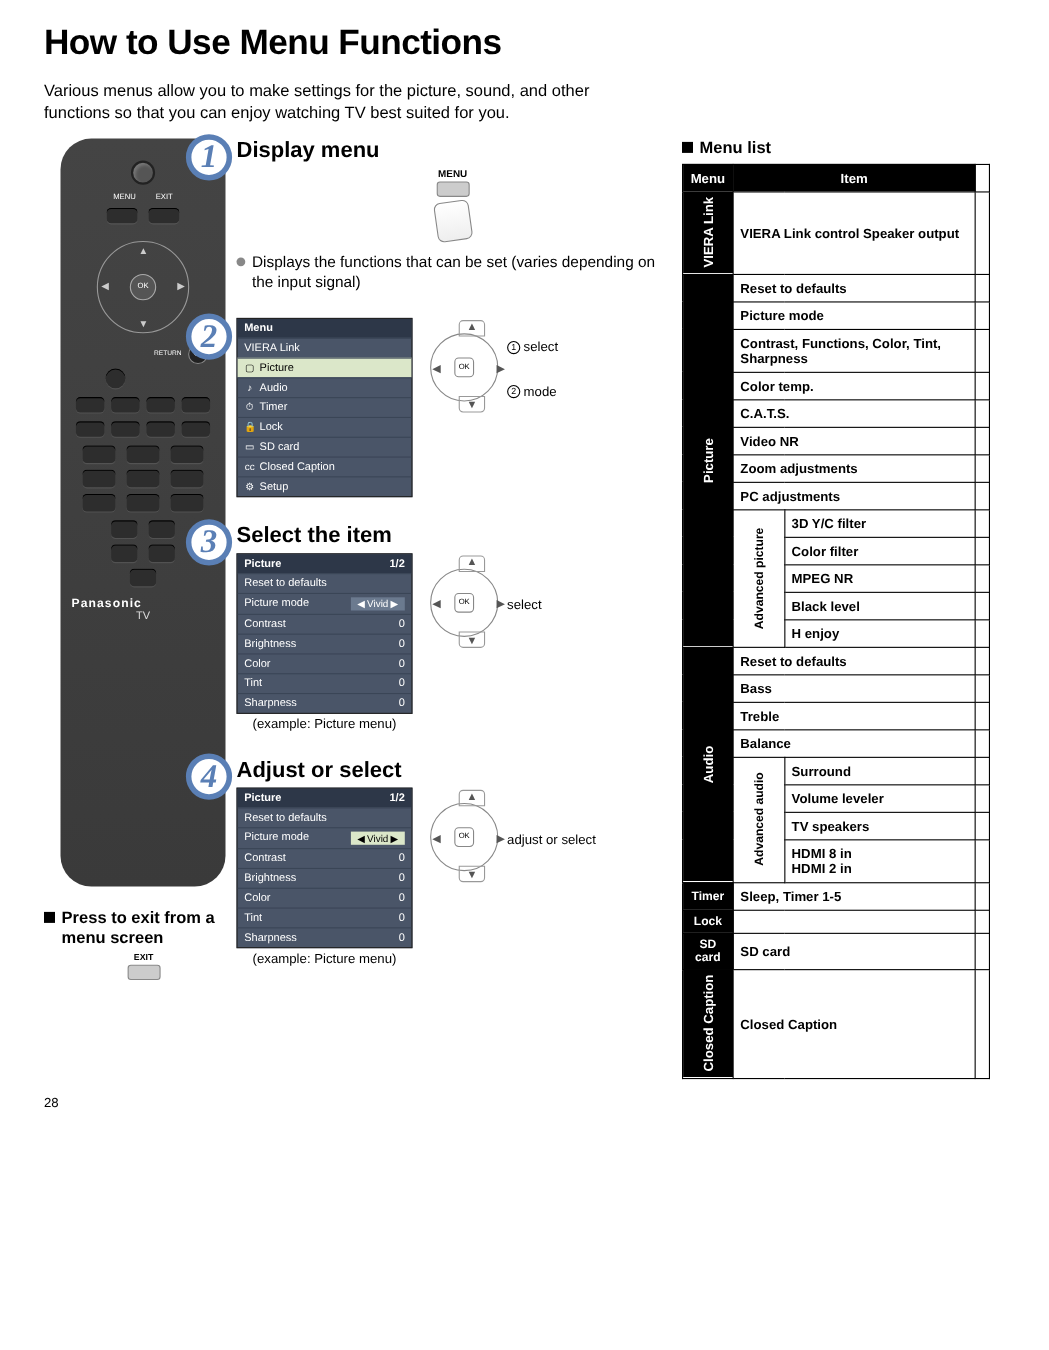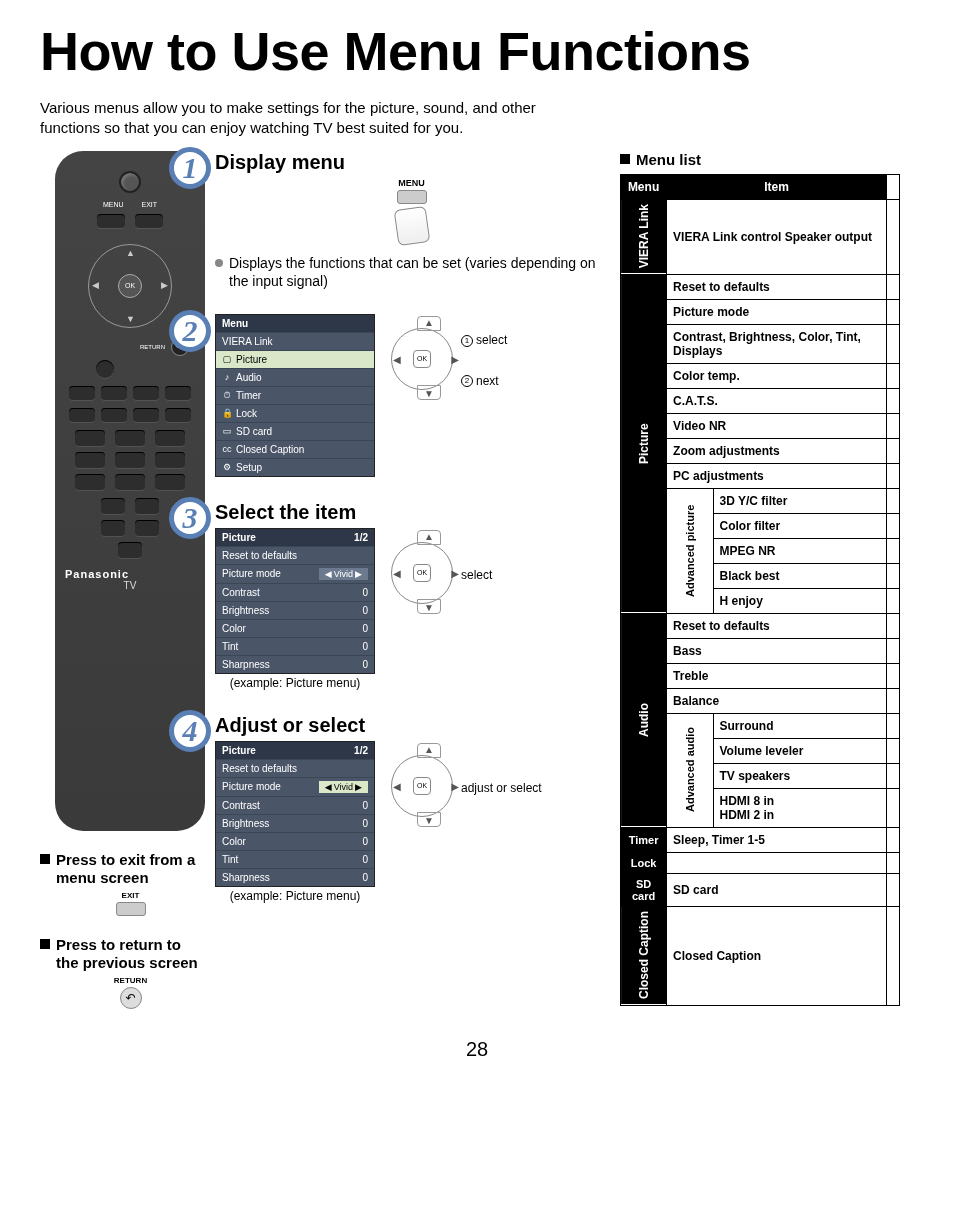--- a/index.html
+++ b/index.html
@@ -1,17 +1,17 @@
 <!DOCTYPE html>
 <html><head>
 <meta charset="utf-8">
 <style>
   * { box-sizing: border-box; margin: 0; padding: 0; }
   body { font-family: Arial, Helvetica, sans-serif; width: 954px; margin: 0 auto; background: #fff; color: #000; padding: 20px 40px 40px 40px; font-size: 14px; }
-  h1 { font-size: 54px; font-weight: bold; margin-bottom: 16px; letter-spacing: -0.5px; }
+  h1 { font-size: 32px; font-weight: bold; margin-bottom: 16px; letter-spacing: -0.5px; }
   .intro { font-size: 15px; line-height: 1.35; margin-bottom: 12px; max-width: 540px; }
   .layout { display: flex; gap: 20px; }
   .left-col { width: 560px; display: flex; gap: 10px; }
   .remote-col { width: 165px; flex-shrink: 0; }
   .steps-col { flex: 1; }
   .right-col { width: 280px; }
 
   .remote { width: 150px; height: 680px; background: linear-gradient(#444,#3a3a3a); border-radius: 28px; position: relative; padding: 20px 10px; margin-left:auto; }
   .remote::before { content:""; position:absolute; inset:6px; border-radius:24px; }
   .r-eye { width:22px; height:22px; border-radius:50%; background:#555; border:2px solid #222; margin:0 auto 8px; box-shadow: inset 2px 2px 3px rgba(255,255,255,.2); }
@@ -83,21 +83,21 @@
   .menu-list-hdr .sq{width:10px;height:10px;background:#000;}
   table.ml{border-collapse:collapse;width:100%;font-size:12px;}
   table.ml th, table.ml td{border:1px solid #000;padding:5px 6px;vertical-align:middle;}
   table.ml th{text-align:center;}
   table.ml th.dark{background:#000;color:#fff;font-weight:bold;}
   .vcat{background:#000;color:#fff;font-weight:bold;text-align:center;writing-mode:vertical-rl;transform:rotate(180deg);padding:6px 2px;}
   .vcat.timer,.vcat.lock,.vcat.sd{writing-mode:horizontal-tb;transform:none;padding:4px 2px;font-size:11px;}
   .subv{writing-mode:vertical-rl;transform:rotate(180deg);text-align:center;font-weight:bold;padding:4px 2px;font-size:11px;}
   td.bold{font-weight:bold;}
 
-  .page-num{font-size:20px;margin-top:29px;text-align:center;}
+  .page-num{font-size:12px;margin-top:14px;}
 </style>
 </head>
 <body>
 
 <h1>How to Use Menu Functions</h1>
 <p class="intro">Various menus allow you to make settings for the picture, sound, and other functions so that you can enjoy watching TV best suited for you.</p>
 
 <div class="layout">
   <div class="left-col">
 
@@ -166,30 +166,20 @@
         <div class="r-sub">TV</div>
       </div>
 
       <div class="note">
         <div class="sq"></div>
         <div class="body">
           <div class="t">Press to exit from a menu screen</div>
           <div class="icon">
               <span class="exit-lbl">EXIT</span>
               <div class="exit-btn"></div>
-            </div>
-        </div>
-      </div>
-      <div class="note">
-        <div class="sq"></div>
-        <div class="body">
-          <div class="t">Press to return to the previous screen</div>
-          <div class="icon">
-              <span class="ret-lbl">RETURN</span>
-              <div class="ret-btn">↶</div>
             </div>
         </div>
       </div>
     </div>
 
     <div class="steps-col">
 
       <div class="step">
         <div class="step-num">1</div>
         <h2>Display menu</h2>
@@ -253,21 +243,21 @@
                 <div class="ar r">▶</div>
             </div>
             <div class="dpad-labels">
               <div class="ln">
                   <span class="circ-num">1</span>
                   <span>select</span>
                 </div>
               <div style="height:26px"></div>
               <div class="ln">
                   <span class="circ-num">2</span>
-                  <span>next</span>
+                  <span>mode</span>
                 </div>
             </div>
           </div>
         </div>
       </div>
 
       <div class="step">
         <div class="step-num">3</div>
         <h2>Select the item</h2>
         <div class="body">
@@ -398,21 +388,21 @@
       <tr>
             <td class="vcat" rowspan="13">Picture</td>
             <td class="bold" colspan="2">Reset to defaults</td>
             <td></td>
           </tr>
       <tr>
             <td class="bold" colspan="2">Picture mode</td>
             <td></td>
           </tr>
       <tr>
-            <td class="bold" colspan="2">Contrast, Brightness, Color, Tint, Displays</td>
+            <td class="bold" colspan="2">Contrast, Functions, Color, Tint, Sharpness</td>
             <td></td>
           </tr>
       <tr>
             <td class="bold" colspan="2">Color temp.</td>
             <td></td>
           </tr>
       <tr>
             <td class="bold" colspan="2">C.A.T.S.</td>
             <td></td>
           </tr>
@@ -435,21 +425,21 @@
           </tr>
       <tr>
             <td class="bold">Color filter</td>
             <td></td>
           </tr>
       <tr>
             <td class="bold">MPEG NR</td>
             <td></td>
           </tr>
       <tr>
-            <td class="bold">Black best</td>
+            <td class="bold">Black level</td>
             <td></td>
           </tr>
       <tr>
             <td class="bold">H enjoy</td>
             <td></td>
           </tr>
 
       <tr>
             <td class="vcat" rowspan="8">Audio</td>
             <td class="bold" colspan="2">Reset to defaults</td>

